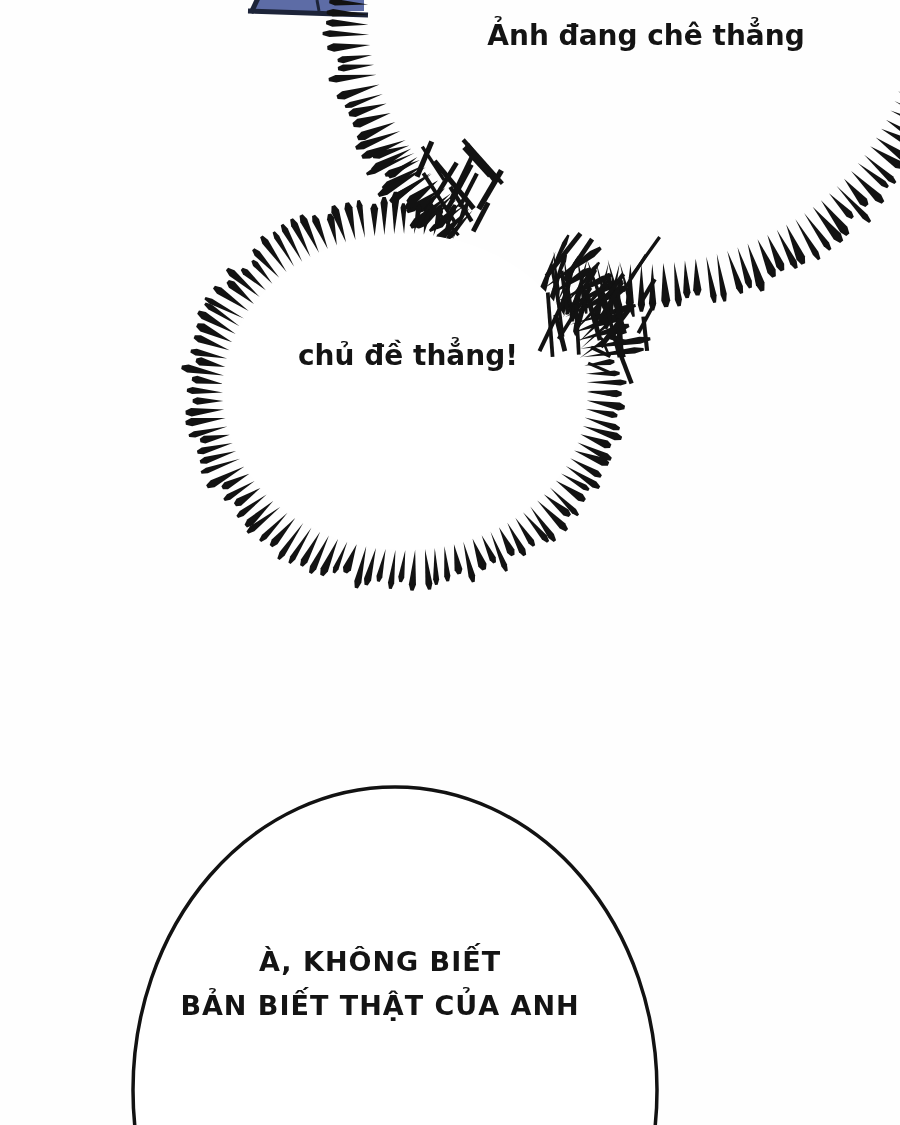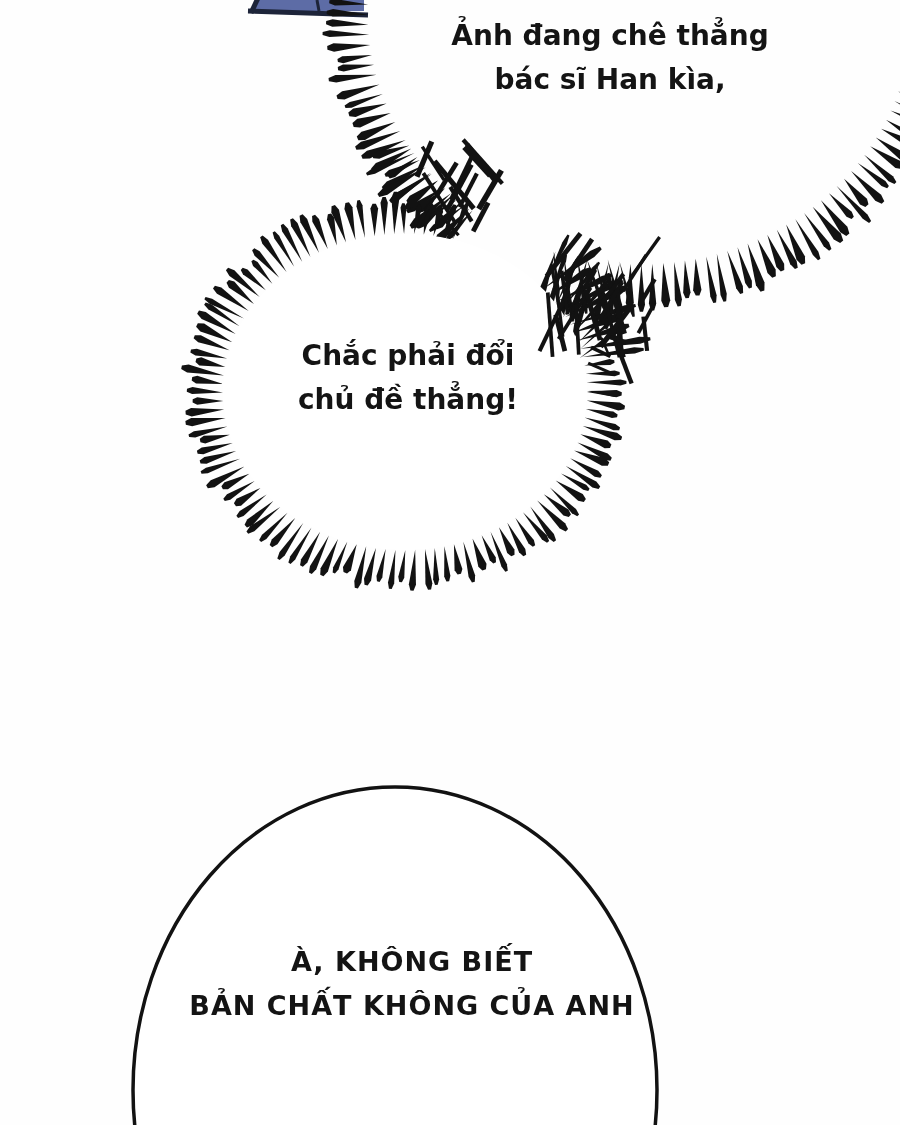--- a/index.html
+++ b/index.html
@@ -302,28 +302,26 @@
         <line x1="591.0977046990959" y1="347.3705963303397" x2="610.324389031324" y2="356.38425992456575" stroke="#121212" stroke-width="3.4856370039517057"></line>
         <line x1="617.0185193255585" y1="335.3784073226063" x2="623.6894369680393" y2="357.38004379832165" stroke="#121212" stroke-width="4.460235836426727"></line>
         <line x1="588.1812252386812" y1="363.16392747531694" x2="611.2827730194326" y2="373.14719729092855" stroke="#121212" stroke-width="3.0731797529850153"></line>
         <line x1="601.5737937679144" y1="338.10522714287157" x2="609.4239058522878" y2="356.4008278229076" stroke="#121212" stroke-width="2.5122303752461446"></line>
         <line x1="610.0008427792897" y1="337.2530259198368" x2="625.7134477408866" y2="341.9378276162922" stroke="#121212" stroke-width="4.124768656864761"></line>
       </g>
 
     <ellipse id="bubbleC" cx="395" cy="1090" rx="262" ry="303" fill="#ffffff" stroke="#121212" stroke-width="3.5"></ellipse>
   </svg>
 
-  <div class="bubble-text bt-hand" style="left:360px;top:14px;width:500px;">
+  <div class="bubble-text bt-hand" style="left:396px;top:14px;width:500px;">
     <span class="bt-line">Ảnh đang chê thẳng</span>
-    <span class="bt-line">bác sĩ Han kìa,</span>
   </div>
 
   <div class="bubble-text bt-hand" style="left:158px;top:334px;width:500px;">
-    <span class="bt-line">Chắc phải đổi</span>
     <span class="bt-line">chủ đề thẳng!</span>
   </div>
 
-  <div class="bubble-text bt-caps" style="left:162px;top:940px;width:500px;">
+  <div class="bubble-text bt-caps" style="left:130px;top:940px;width:500px;">
     <span class="bt-line">À, KHÔNG BIẾT</span>
-    <span class="bt-line">BẢN CHẤT KHÔNG CỦA ANH</span>
+    <span class="bt-line">BẢN BIẾT THẬT CỦA ANH</span>
   </div>
 
 </div>
 
 </body></html>

